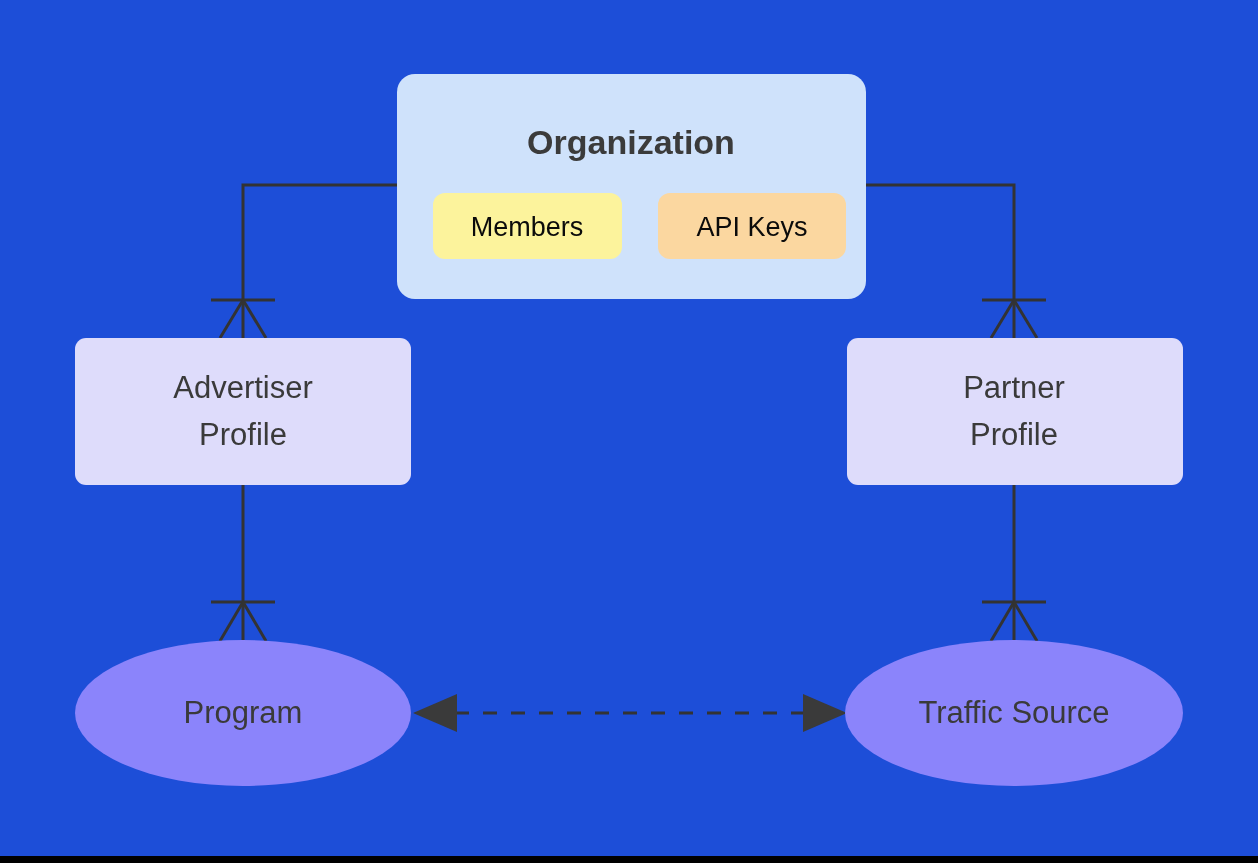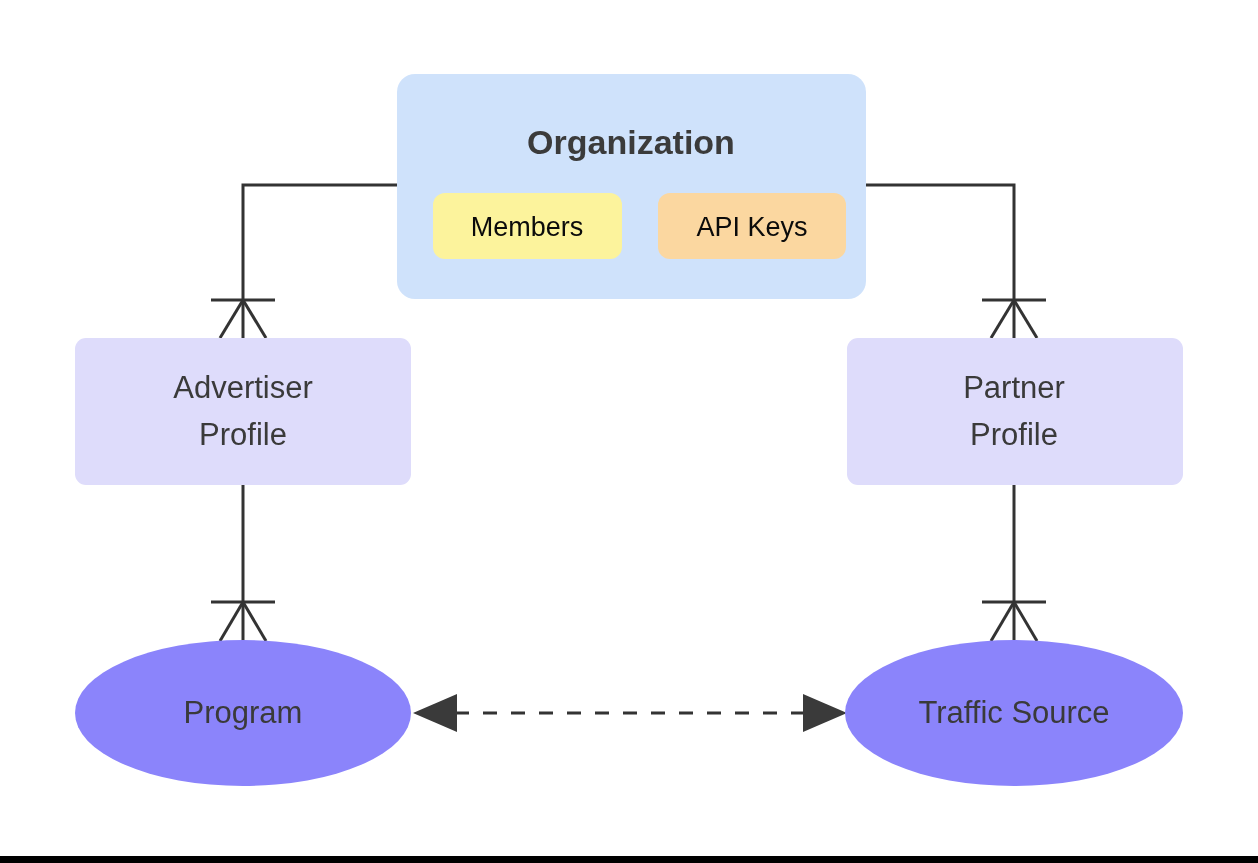--- a/index.html
+++ b/index.html
@@ -10,21 +10,21 @@
   body {
     width: 1258px;
     height: 863px;
     overflow: hidden;
     font-family: "Liberation Sans", sans-serif;
   }
   #diagram-root {
     position: relative;
     width: 1258px;
     height: 856px;
-    background: #ffffff;
+    background: #1d4ed8;
   }
   svg.diagram-canvas {
     position: absolute;
     top: 0;
     left: 0;
     width: 1258px;
     height: 863px;
     display: block;
   }
   .node-text {

